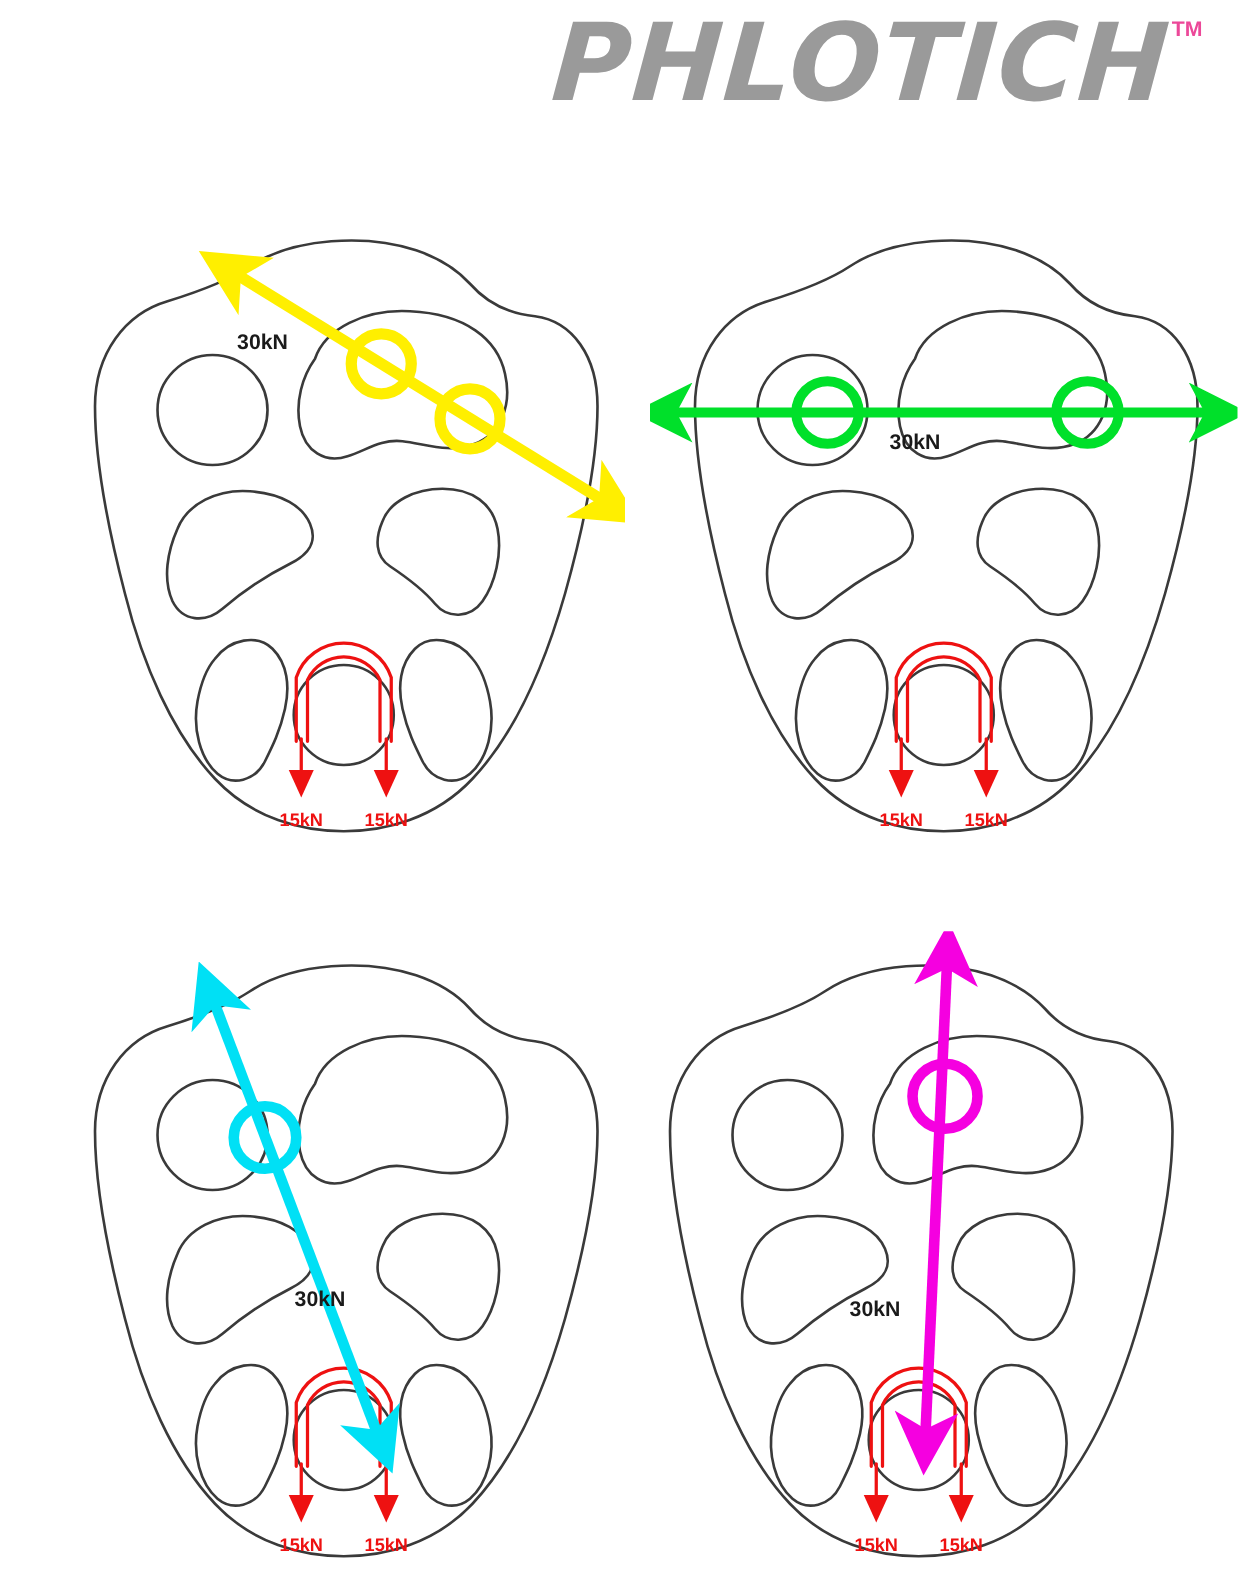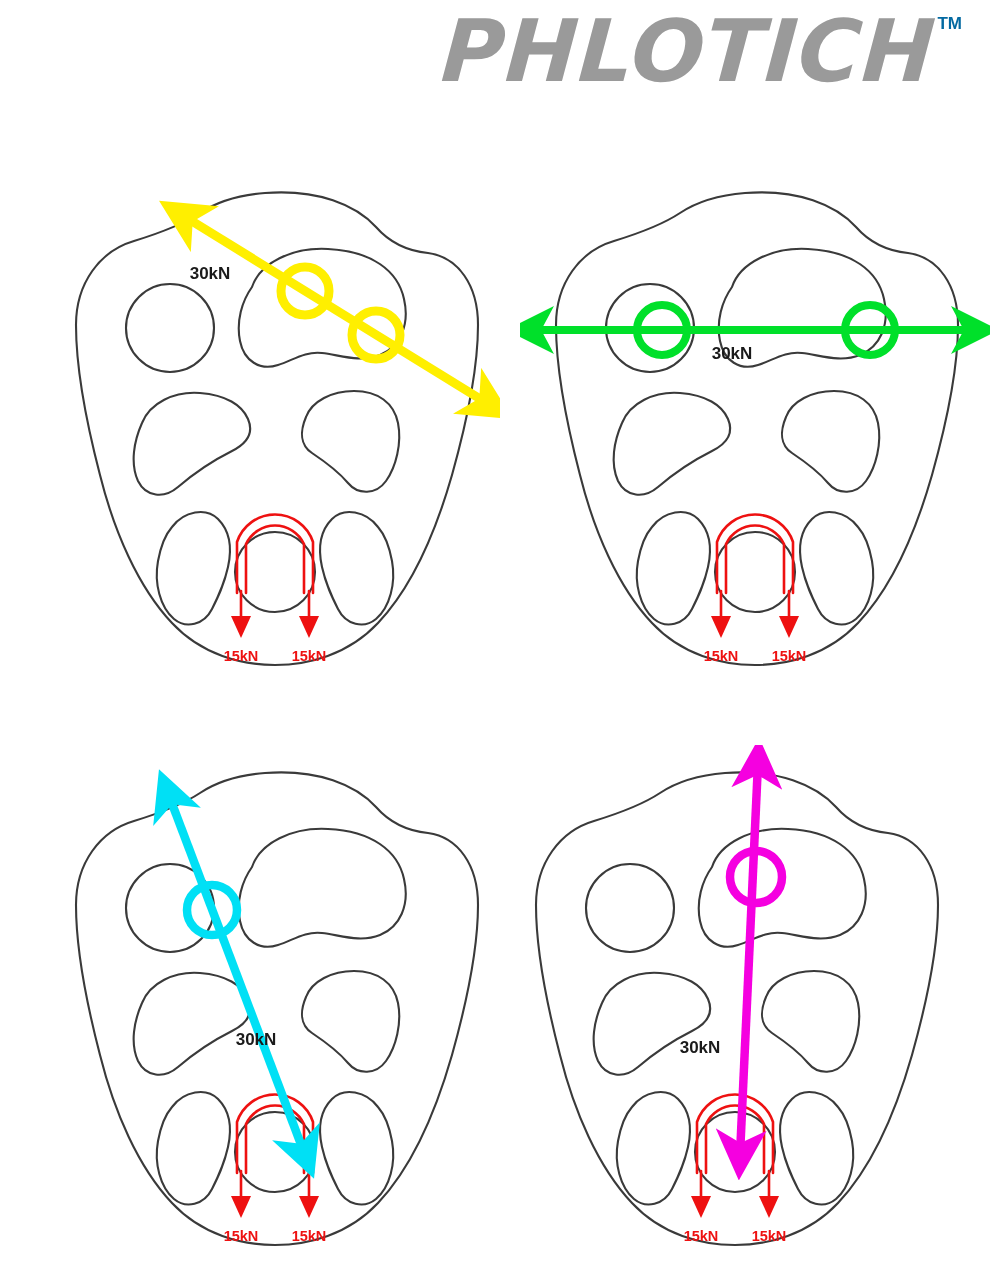--- a/index.html
+++ b/index.html
@@ -43,21 +43,21 @@
     font-style: italic;
     font-size: 86px;
     letter-spacing: 1px;
     color: #9a9a9a;
     line-height: 1;
     transform: skewX(-4deg);
   }
   .logo-tm {
     font-family: "Liberation Sans", sans-serif;
     font-size: 17px;
-    color: #0369a1;
+    color: #ec4899;
     margin-left: 2px;
     margin-top: 6px;
     font-weight: 700;
   }
 
   
   .panel {
     position: absolute;
   }
   #panel-0 { left:  60px; top: 175px; }

